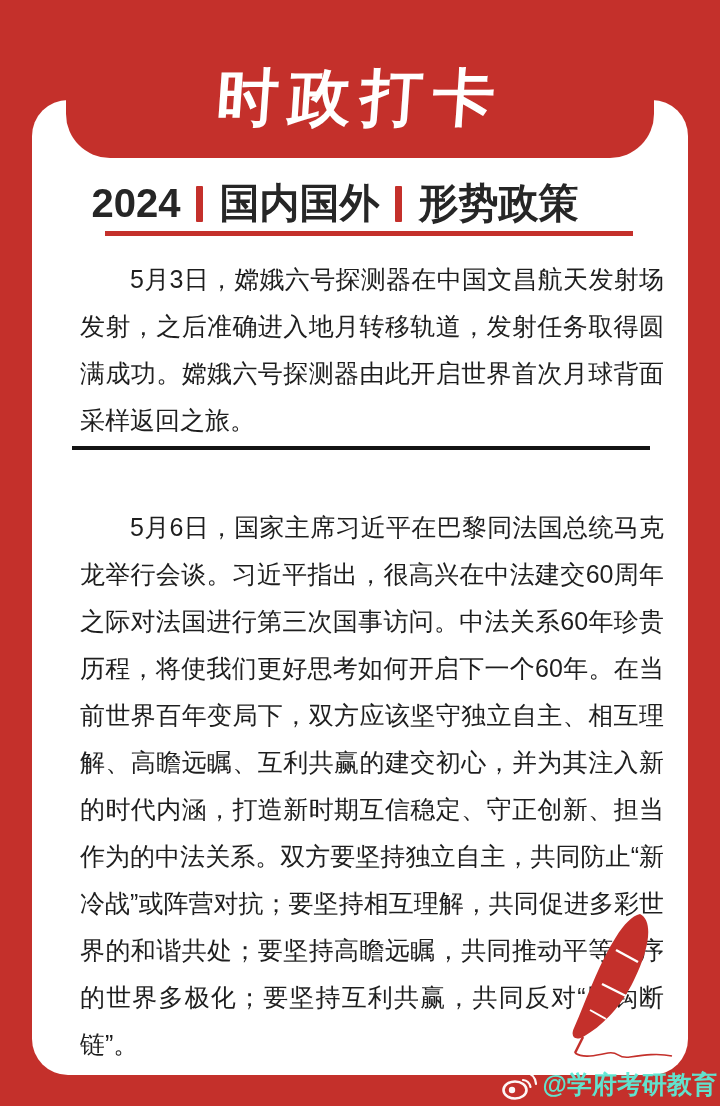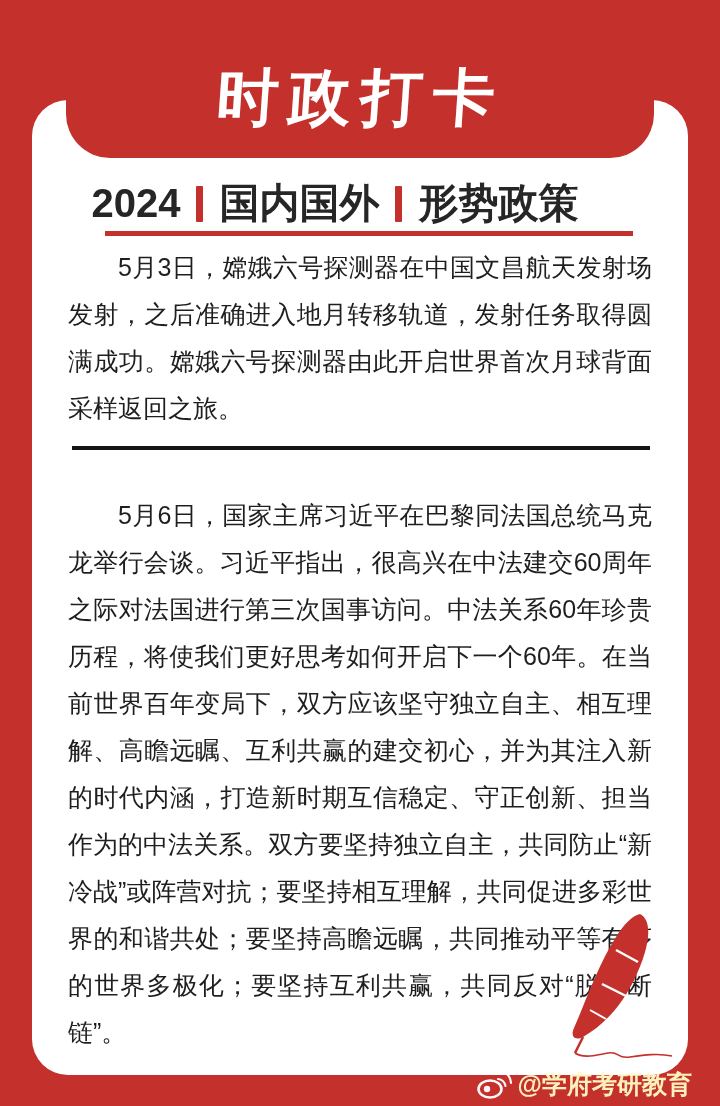--- a/index.html
+++ b/index.html
@@ -19,30 +19,30 @@
   .banner{position:absolute;left:66px;top:0;width:588px;height:158px;background:#C4302B;border-radius:0 0 44px 44px;display:flex;align-items:flex-end;justify-content:center;}
   .title{color:#fff;font-size:62px;font-weight:900;letter-spacing:10px;transform:skewX(-4deg);padding-bottom:18px;white-space:nowrap;text-align:center;}
 
   
   .subtitle{position:absolute;left:0;top:176px;width:670px;display:flex;align-items:center;justify-content:center;color:#262626;font-size:40px;font-weight:800;white-space:nowrap;}
   .subtitle .part{transform:scaleY(1.02);}
   .sep-bar{display:inline-block;width:7px;height:36px;background:#C4302B;margin:0 16px;border-radius:1px;}
   .red-rule{position:absolute;left:105px;top:231px;width:528px;height:5px;background:#C4302B;}
 
   
-  .para{position:absolute;left:68px;width:584px;margin:0;color:#1E1E1E;font-size:25px;line-height:47px;text-align:justify;text-justify:inter-character;word-break:break-all;text-indent:2em;}
+  .para{position:absolute;left:68px;width:584px;margin:12px;color:#1E1E1E;font-size:25px;line-height:47px;text-align:justify;text-justify:inter-character;word-break:break-all;text-indent:2em;}
   .para-1{top:244px;}
   .black-rule{position:absolute;left:72px;top:446px;width:578px;height:4px;background:#141414;}
   .para-2{top:492px;}
 
   
   .quill{position:absolute;left:548px;top:908px;}
 
   
-  .watermark{position:absolute;right:28px;top:1068px;display:flex;align-items:flex-start;color:#fef9c3;opacity:.96;}
+  .watermark{position:absolute;right:3px;top:1068px;display:flex;align-items:flex-end;color:#5eead4;opacity:.96;}
   .watermark-text{font-size:25px;font-weight:600;margin-left:6px;white-space:nowrap;}
 </style>
 </head>
 <body>
 
 <div class="poster">
 
   <div class="logo">
     <span class="logo-text">学府考研</span>
     <svg class="logo-mark" width="52" height="36" viewBox="0 0 52 36">

